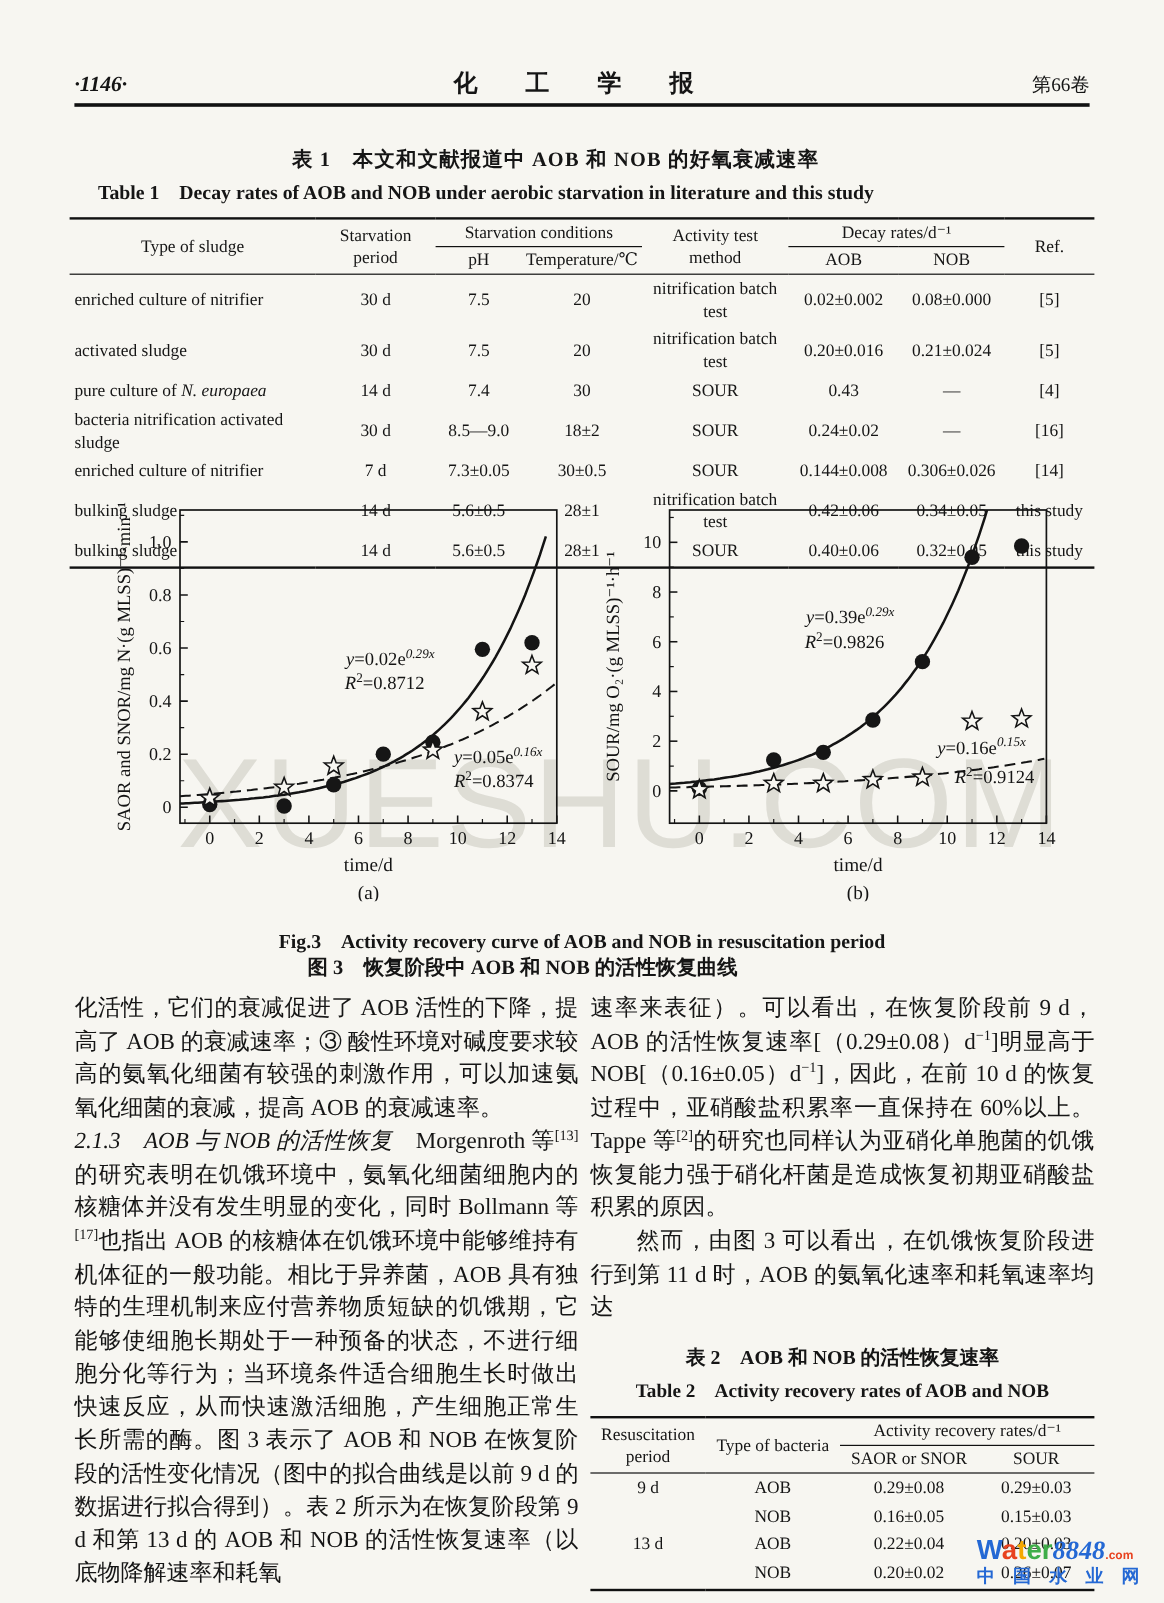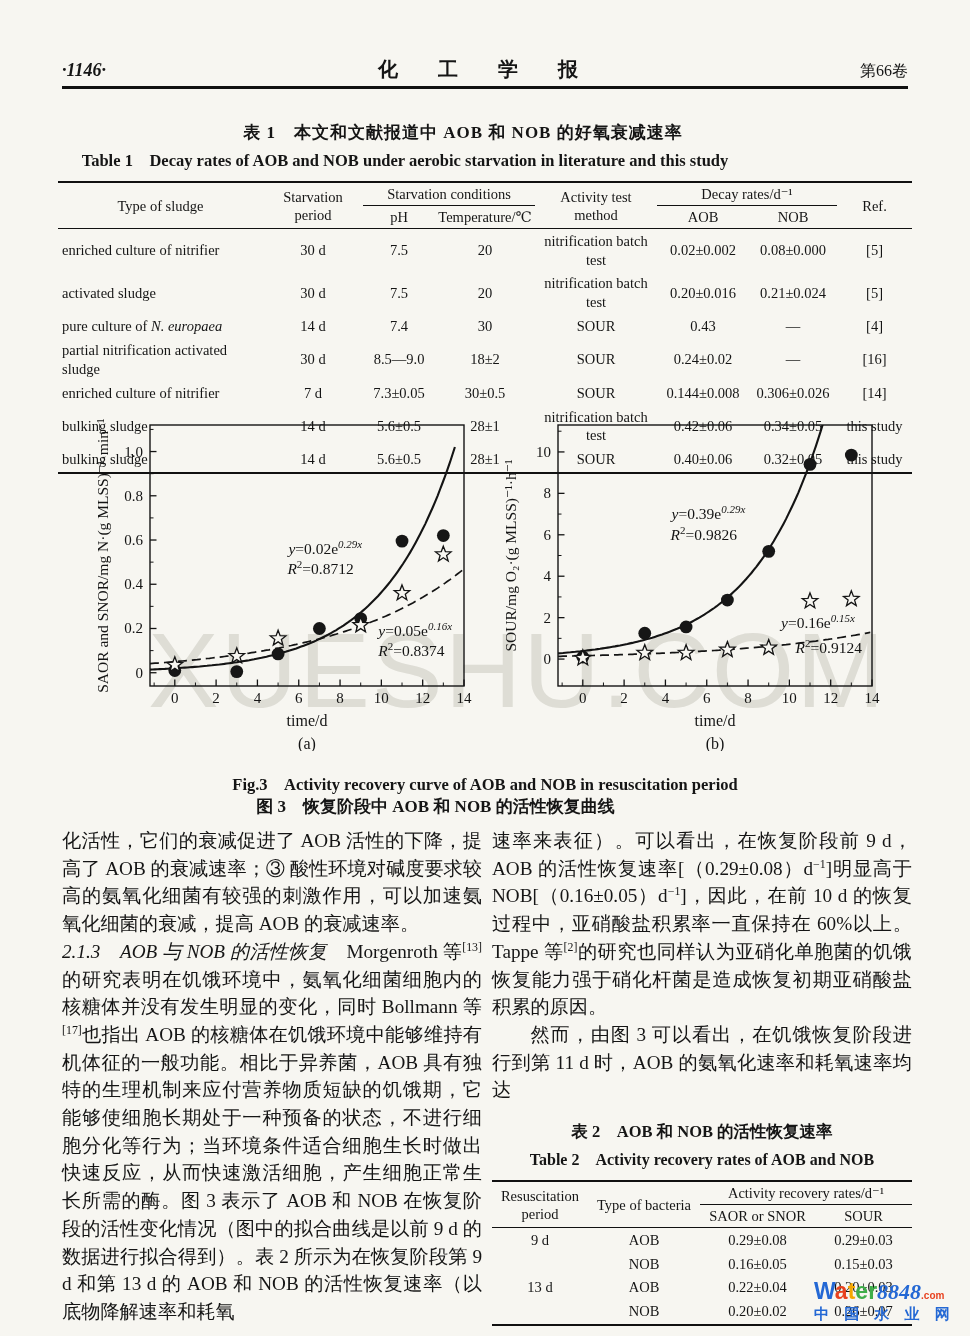--- a/index.html
+++ b/index.html
@@ -118,21 +118,21 @@
           <td class="first-left"><span>pure culture of </span><span class="it">N. europaea</span></td>
           <td>14 d</td>
           <td>7.4</td>
           <td>30</td>
           <td>SOUR</td>
           <td>0.43</td>
           <td>—</td>
           <td>[4]</td>
         </tr>
         <tr>
-          <td class="first-left">partial nitrification activated sludge</td>
+          <td class="first-left">bacteria nitrification activated sludge</td>
           <td>30 d</td>
           <td>8.5—9.0</td>
           <td>18±2</td>
           <td>SOUR</td>
           <td>0.24±0.02</td>
           <td>—</td>
           <td>[16]</td>
         </tr>
         <tr>
           <td class="first-left">enriched culture of nitrifier</td>

